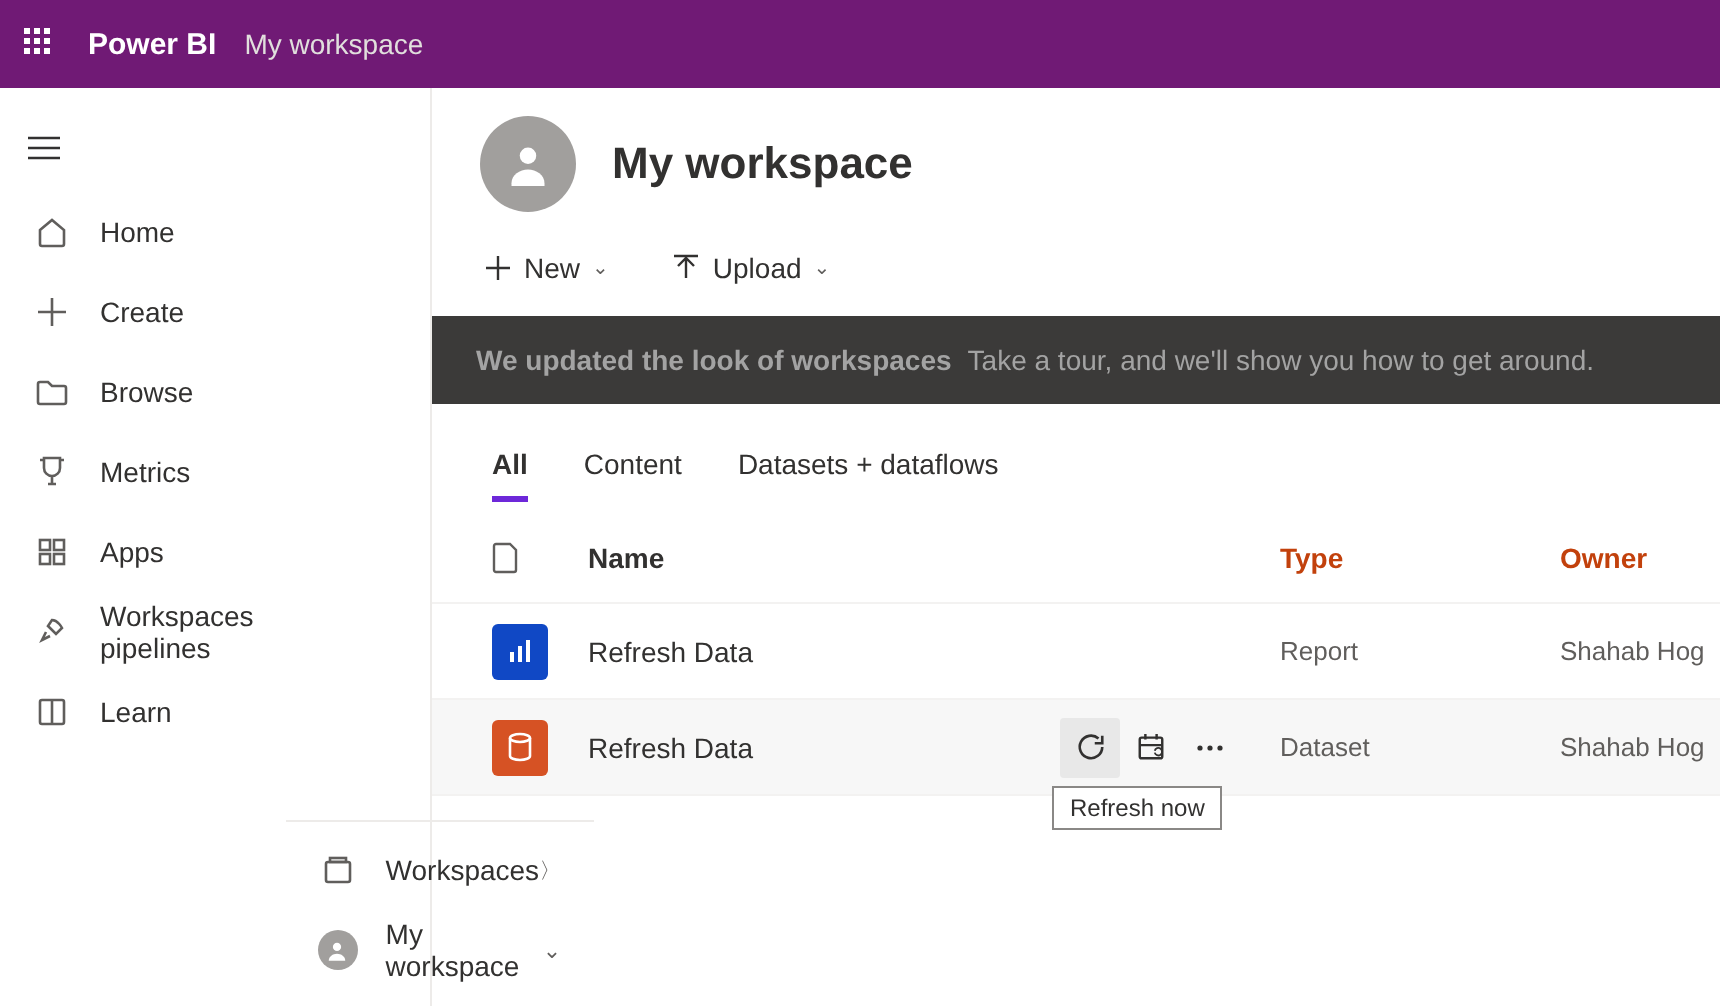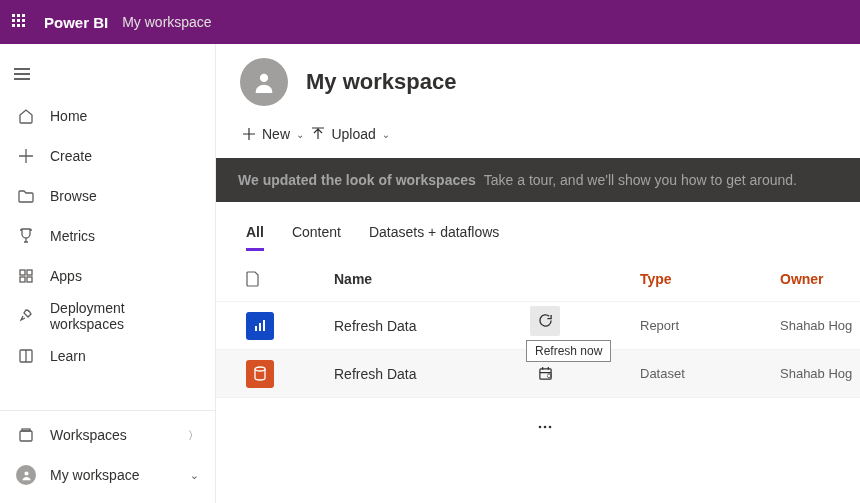--- a/index.html
+++ b/index.html
@@ -6,55 +6,55 @@
 body { font-family: 'Segoe UI', sans-serif; font-size: 14px; color: #323130; width: 860px; height: 503px; overflow: hidden; }
 
 .topbar { background: #701a75; color: #fff; height: 44px; display: flex; align-items: center; padding: 0 12px; }
 .waffle { width: 16px; height: 16px; display: grid; grid-template-columns: repeat(3,3px); grid-template-rows: repeat(3,3px); gap: 2px; margin-right: 16px; }
 .waffle span { background: #fff; }
 .brand { font-weight: 600; font-size: 15px; margin-right: 14px; }
 .crumb { font-size: 14px; color: #e1dfdd; }
 
 .shell { display: flex; height: calc(503px - 44px); }
 
-.sidebar { width: 216px; border-right: 1px solid #edebe9; display: flex; flex-direction: column; background: #fff; }
+.sidebar { width: 216px; border-right: 1px solid #edebe9; display: flex; flex-direction: row; background: #fff; }
 .nav-top { padding: 8px 0; }
 .hamburger { width: 44px; height: 44px; display: flex; align-items: center; justify-content: center; cursor: pointer; }
 .nav-item { display: flex; align-items: center; height: 40px; padding: 0 16px; cursor: pointer; color: #323130; }
 .nav-icon { width: 20px; height: 20px; display: flex; align-items: center; justify-content: center; margin-right: 14px; color: #605e5c; flex-shrink: 0; }
 .nav-label { font-size: 14px; }
 .nav-bottom { margin-top: auto; border-top: 1px solid #edebe9; padding: 4px 0 8px 0; }
 .chevron { margin-left: auto; color: #605e5c; font-size: 11px; }
 .ws-avatar { width: 20px; height: 20px; border-radius: 50%; background: #a19f9d; display: flex; align-items: center; justify-content: center; margin-right: 14px; flex-shrink: 0; }
 
 .main { flex: 1; display: flex; flex-direction: column; overflow: hidden; }
 
 .header { display: flex; align-items: center; padding: 14px 24px 16px 24px; }
 .header .avatar { width: 48px; height: 48px; border-radius: 50%; background: #a19f9d; display: flex; align-items: center; justify-content: center; margin-right: 18px; }
 .page-title { font-size: 22px; font-weight: 600; }
 
-.cmdbar { display: flex; align-items: center; padding: 0 24px 12px 24px; gap: 3px; }
+.cmdbar { display: flex; align-items: center; padding: 0 24px 12px 24px; gap: 28px; }
 .cmd { display: flex; align-items: center; gap: 6px; cursor: pointer; color: #323130; padding: 4px 2px; }
 .cmd .ic { width: 14px; display: flex; align-items: center; justify-content: center; }
 .cmd .cv { font-size: 10px; color: #605e5c; }
 
 .banner { background: #3b3a39; color: #a3a3a3; padding: 14px 22px; font-size: 14px; display: flex; gap: 8px; }
 .banner .bold { font-weight: 600; }
 
 .tabs { display: flex; gap: 28px; padding: 22px 30px 0 30px; border-bottom: 1px solid transparent; }
 .tab { padding-bottom: 8px; cursor: pointer; font-size: 14px; color: #323130; }
 .tab.active { font-weight: 600; border-bottom: 3px solid #6d28d9; }
 
 .grid { padding: 4px 0 0 0; }
 .row { display: flex; align-items: center; height: 48px; border-bottom: 1px solid #f3f2f1; padding: 0 0 0 30px; }
 .row.header-row { font-weight: 600; height: 46px; }
 .row.hover { background: #f7f7f7; }
 .col-icon { width: 48px; display: flex; align-items: center; }
-.col-name { flex: 1; min-width: 0; margin-left: 40px; }
-.col-actions { width: 110px; display: flex; align-items: flex-start; gap: 23px; position: relative; flex-direction: column; }
+.col-name { flex: 1; min-width: 0; }
+.col-actions { width: 110px; display: flex; align-items: flex-end; gap: 0; position: relative; }
 .col-type { width: 140px; color: #605e5c; font-size: 13px; }
 .col-owner { width: 80px; overflow: hidden; white-space: nowrap; color: #605e5c; font-size: 13px; }
 .row.header-row .col-type, .row.header-row .col-owner { color: #c2410c; font-size: 14px; }
 .act-btn { width: 30px; height: 30px; display: flex; align-items: center; justify-content: center; cursor: pointer; border-radius: 2px; }
 .act-btn.hl { background: #e8e8e8; }
 
 .item-tile { width: 28px; height: 28px; border-radius: 3px; display: flex; align-items: center; justify-content: center; }
 .tile-report { background: #1048c5; }
 .tile-dataset { background: #d65224; }
 
@@ -131,21 +131,21 @@
             </svg>
           </div>
         <span class="nav-label">Apps</span>
       </div>
       <div class="nav-item">
         <div class="nav-icon">
             <svg width="14" height="14" viewBox="0 0 14 14" fill="none" stroke="#605e5c" stroke-width="1.3">
               <path d="M7 1c3 0 5 4 5 4l-3 3-4-4s2-3 2-3zM4 7l-2 4 4-2"></path>
             </svg>
           </div>
-        <span class="nav-label">Deployment workspaces</span>
+        <span class="nav-label">Workspaces pipelines</span>
       </div>
       <div class="nav-item">
         <div class="nav-icon">
             <svg width="14" height="14" viewBox="0 0 14 14" fill="none" stroke="#605e5c" stroke-width="1.3">
               <rect x="1" y="1" width="12" height="12" rx="1"></rect>
               <path d="M7 1v12"></path>
             </svg>
           </div>
         <span class="nav-label">Learn</span>
       </div>

